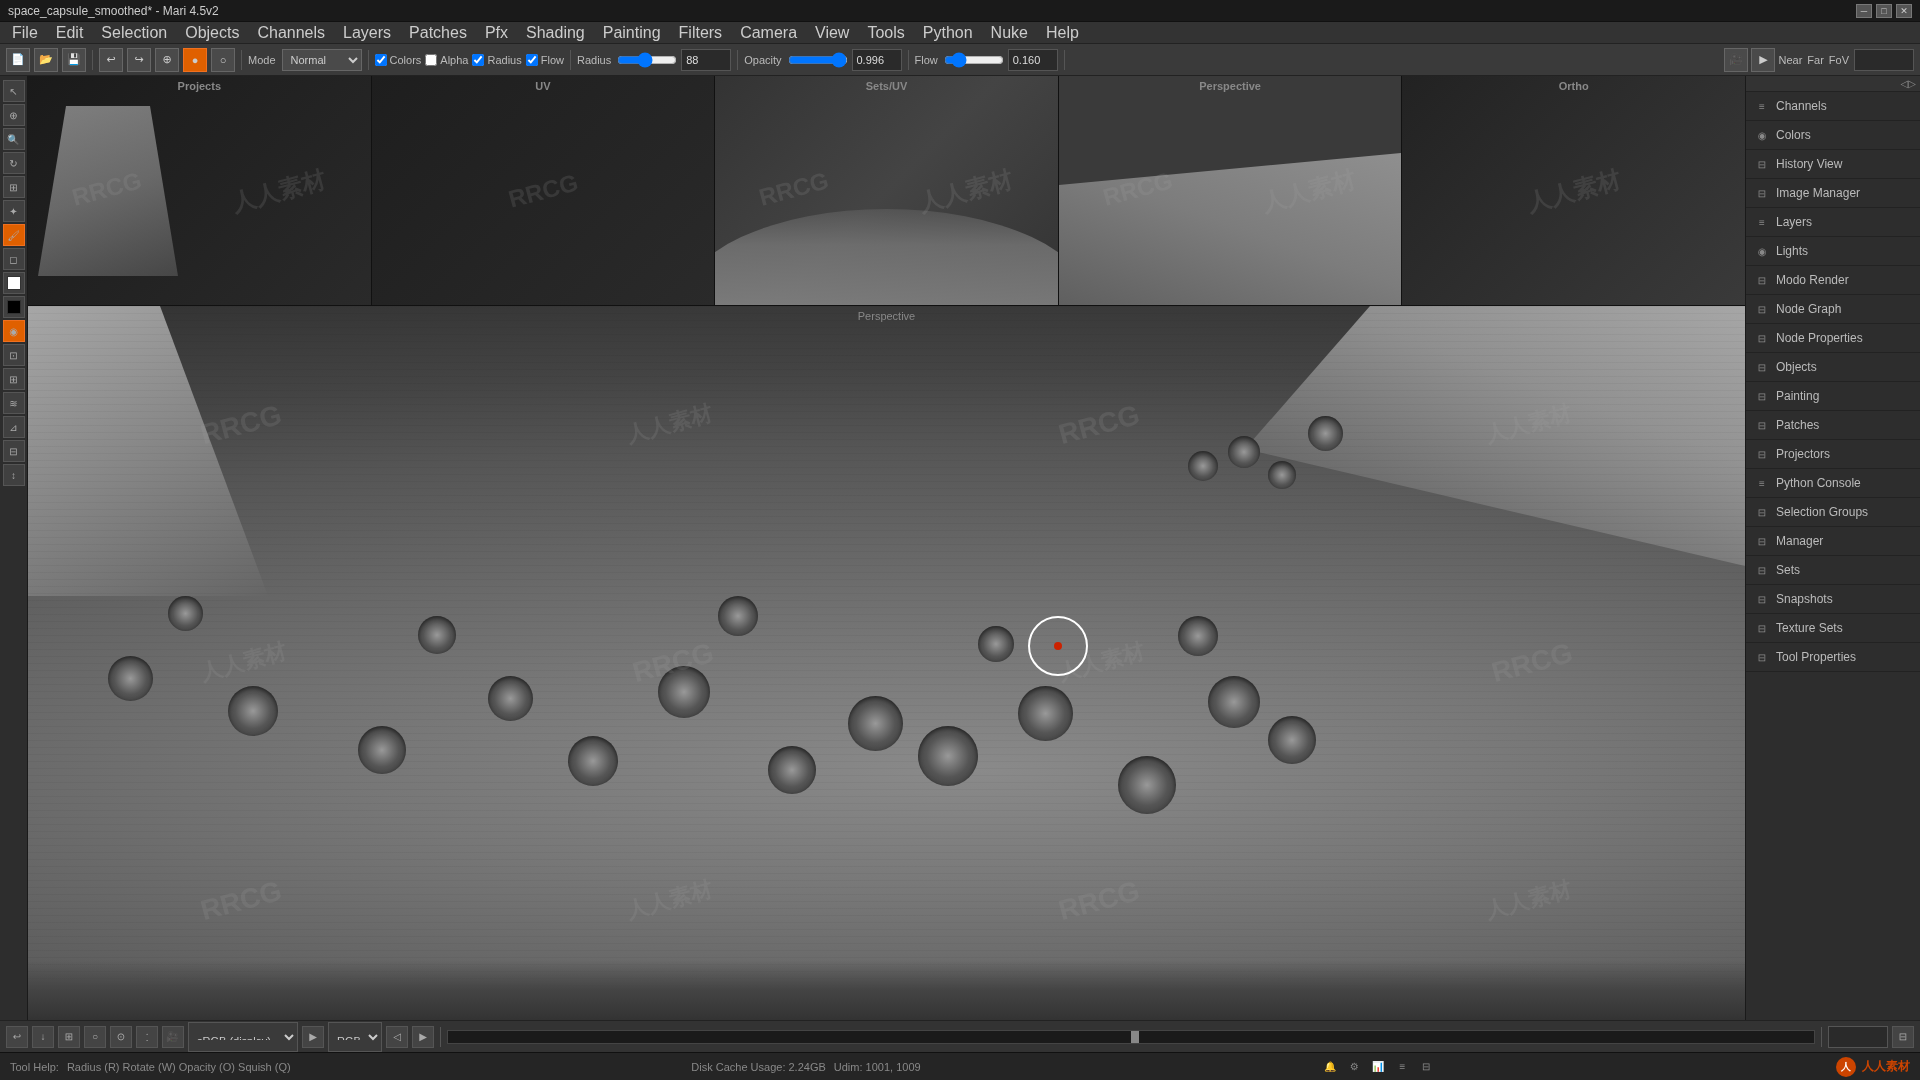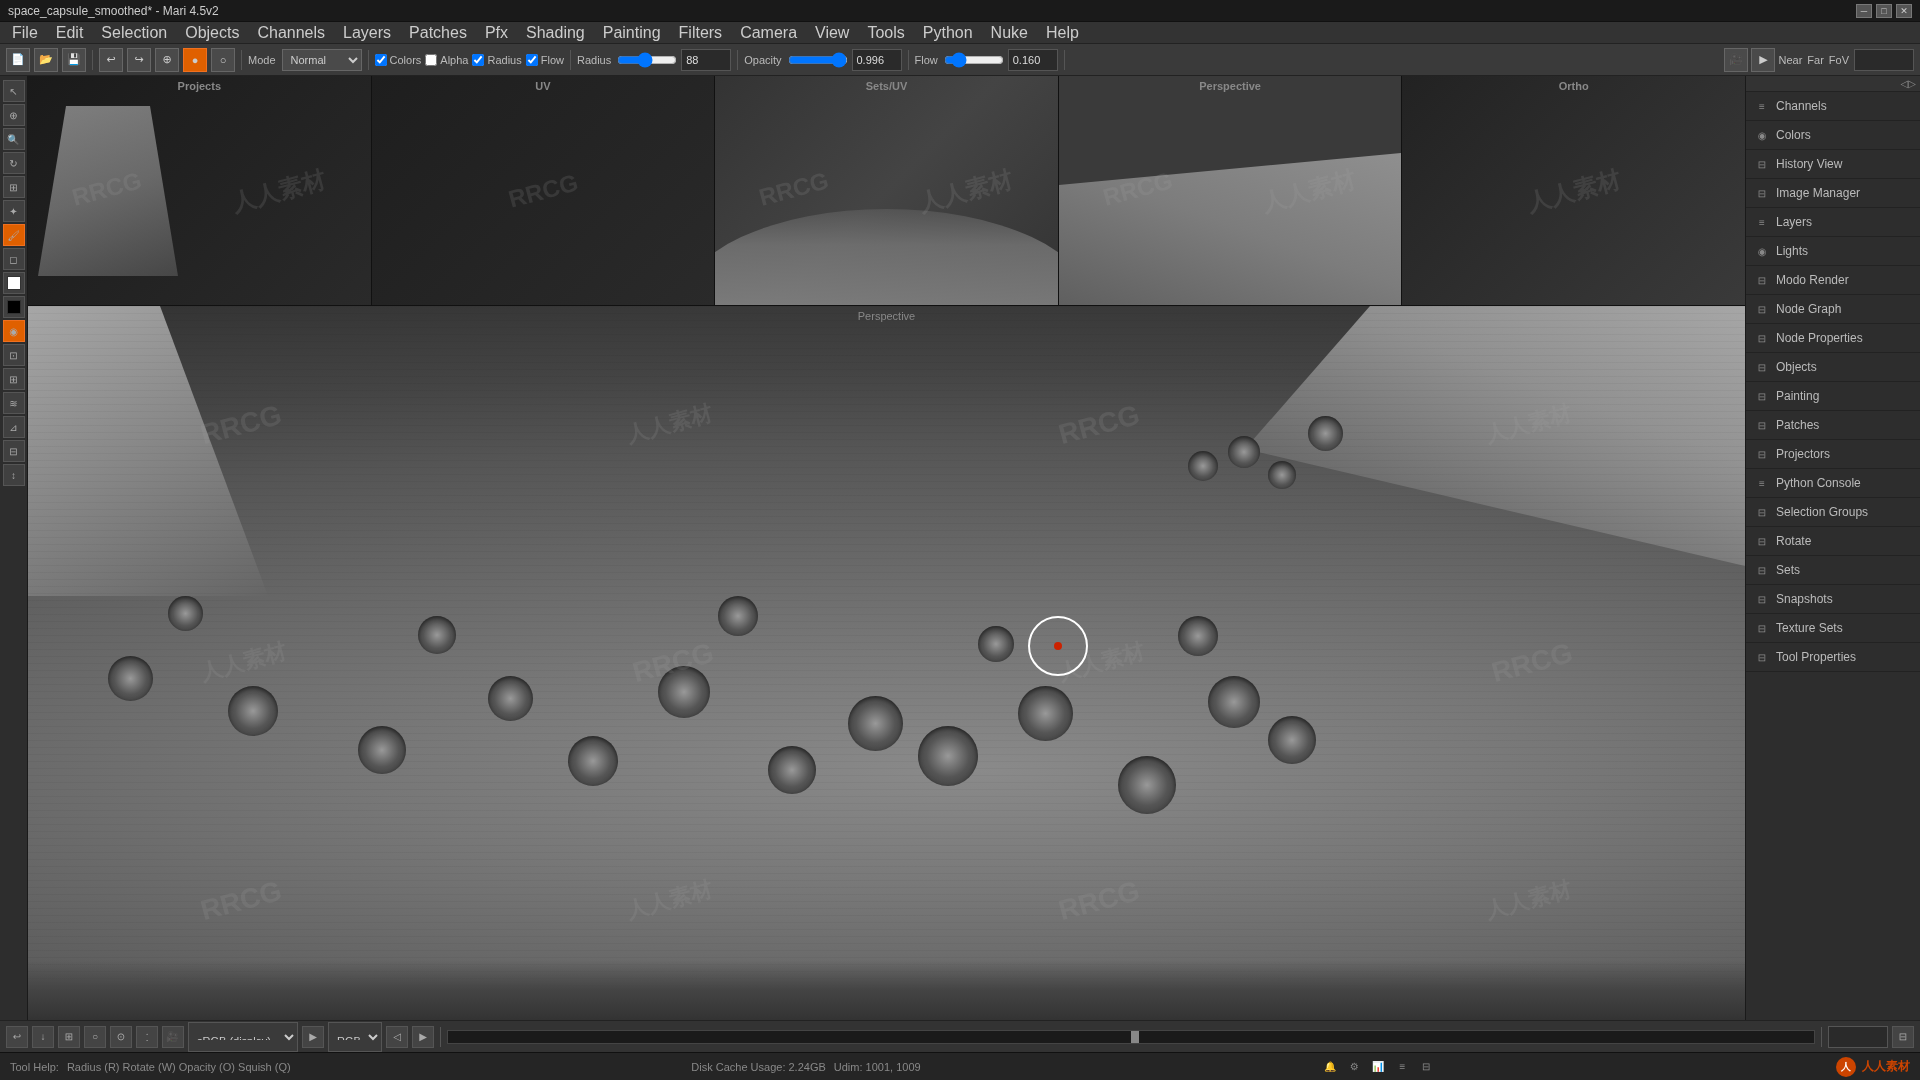--- a/index.html
+++ b/index.html
@@ -713,21 +713,21 @@
     <div class="panel-item">
       <span class="panel-icon">≡</span>
       <span>Python Console</span>
     </div>
     <div class="panel-item">
       <span class="panel-icon">⊟</span>
       <span>Selection Groups</span>
     </div>
     <div class="panel-item">
       <span class="panel-icon">⊟</span>
-      <span>Rotate</span>
+      <span>Manager</span>
     </div>
     <div class="panel-item">
       <span class="panel-icon">⊟</span>
       <span>Sets</span>
     </div>
     <div class="panel-item">
       <span class="panel-icon">⊟</span>
       <span>Snapshots</span>
     </div>
     <div class="panel-item">

